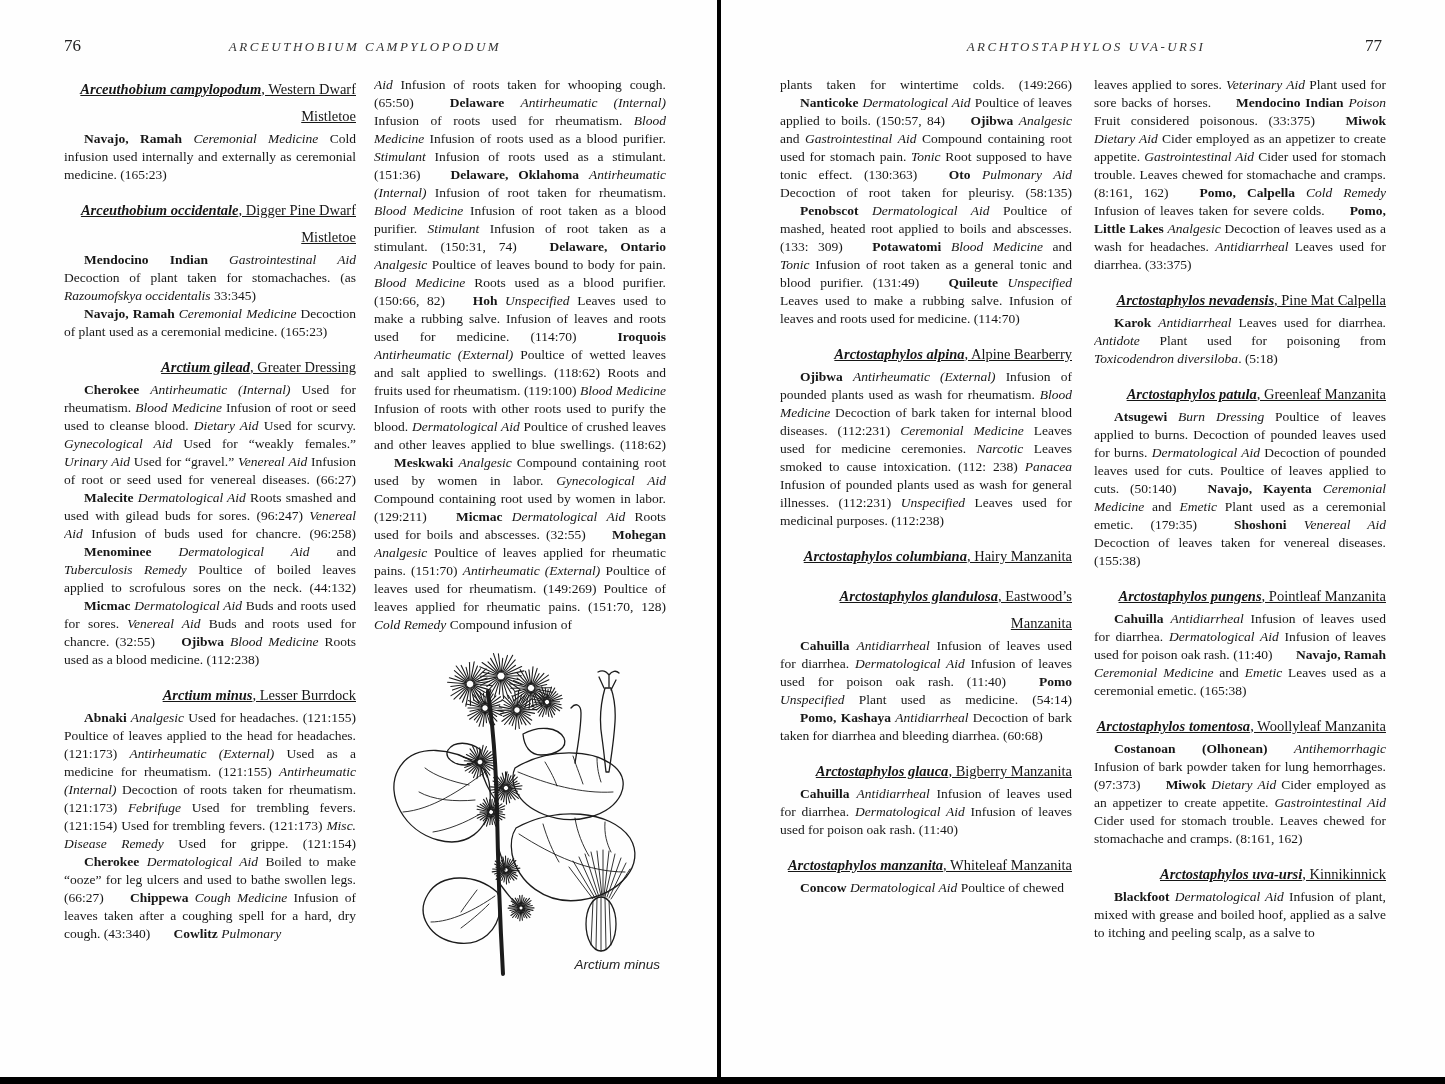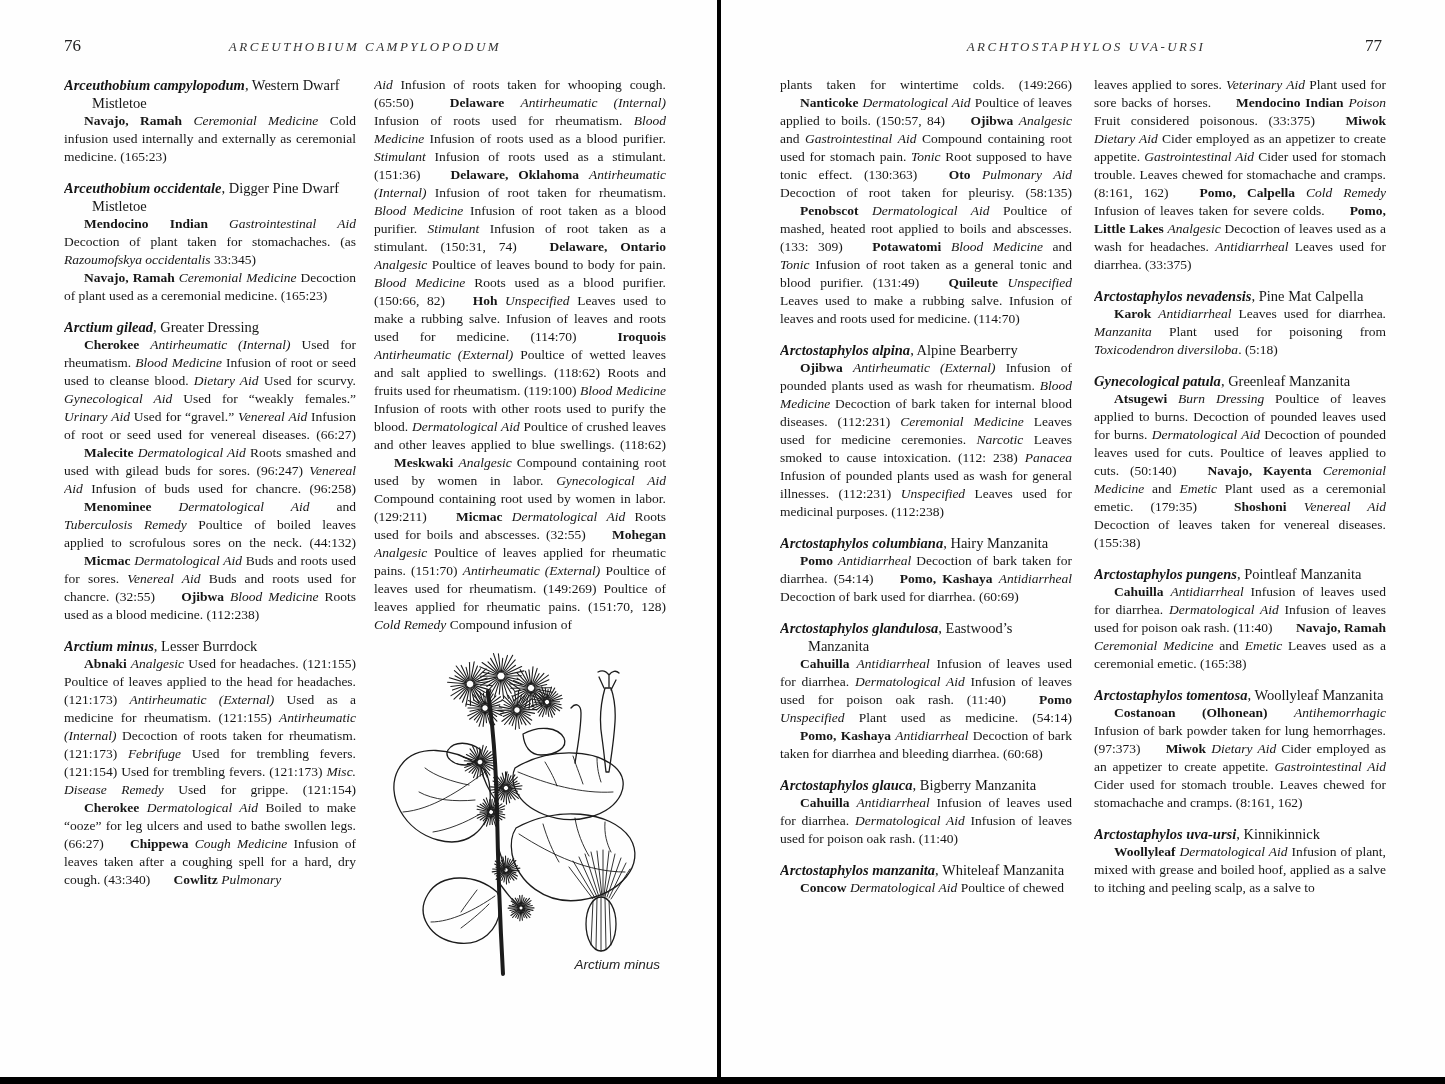--- a/index.html
+++ b/index.html
@@ -20,24 +20,25 @@
     font-style:italic; font-size:13px; letter-spacing:2.5px;
     color:#333; text-align:center;
   }
   .column {
     position:absolute; top:76px; width:292px; height:958px;
     overflow:hidden;
     font-size:13.5px; line-height:18px;
     text-align:justify;
   }
   .entry-heading {
-    font-size:14.5px; line-height:18px;
+    font-size:14.5px; line-height:27px;
     padding-left:28px; text-indent:-28px;
     margin-top:13px;
-    text-align:left;
+    text-align:right;
+    text-decoration:underline;
   }
   .entry-heading:first-child { margin-top:0; }
   .entry-para { margin-top:0; }
   .seg-bi { font-weight:bold; font-style:italic; }
   .seg-b  { font-weight:bold;padding-left:20px; }
   .seg-i  { font-style:italic; }
   .seg-r  { }
   .gutter {
     position:absolute; left:717px; top:0; width:4px; height:1084px;
     background:#000;
@@ -471,35 +472,34 @@
 <div class="gutter"></div>
 
 <div class="running-head" style="left:786px; width:600px;font-style:italic;">ARCHTOSTAPHYLOS UVA-URSI</div>
 <div class="pagenum" style="left:1322px; width:60px; text-align:right;">77</div>
 
 <div class="column" style="left:780px;">
     <div class="entry-para"><span class="seg-r">plants taken for wintertime colds. (149:266) </span><span class="seg-b">Nanticoke </span><span class="seg-i">Dermatological Aid </span><span class="seg-r">Poultice of leaves applied to boils. (150:57, 84) </span><span class="seg-b">Ojibwa </span><span class="seg-i">Analgesic </span><span class="seg-r">and </span><span class="seg-i">Gastrointestinal Aid </span><span class="seg-r">Compound containing root used for stomach pain. </span><span class="seg-i">Tonic </span><span class="seg-r">Root supposed to have tonic effect. (130:363) </span><span class="seg-b">Oto </span><span class="seg-i">Pulmonary Aid </span><span class="seg-r">Decoction of root taken for pleurisy. (58:135) </span><span class="seg-b">Penobscot </span><span class="seg-i">Dermatological Aid </span><span class="seg-r">Poultice of mashed, heated root applied to boils and abscesses. (133: 309) </span><span class="seg-b">Potawatomi </span><span class="seg-i">Blood Medicine </span><span class="seg-r">and </span><span class="seg-i">Tonic </span><span class="seg-r">Infusion of root taken as a general tonic and blood purifier. (131:49) </span><span class="seg-b">Quileute </span><span class="seg-i">Unspecified </span><span class="seg-r">Leaves used to make a rubbing salve. Infusion of leaves and roots used for medicine. (114:70)</span></div>
     <div class="entry-heading"><span class="seg-bi">Arctostaphylos alpina</span><span class="seg-r">, Alpine Bearberry</span></div>
     <div class="entry-para"><span class="seg-b">Ojibwa </span><span class="seg-i">Antirheumatic (External) </span><span class="seg-r">Infusion of pounded plants used as wash for rheumatism. </span><span class="seg-i">Blood Medicine </span><span class="seg-r">Decoction of bark taken for internal blood diseases. (112:231) </span><span class="seg-i">Ceremonial Medicine </span><span class="seg-r">Leaves used for medicine ceremonies. </span><span class="seg-i">Narcotic </span><span class="seg-r">Leaves smoked to cause intoxication. (112: 238) </span><span class="seg-i">Panacea </span><span class="seg-r">Infusion of pounded plants used as wash for general illnesses. (112:231) </span><span class="seg-i">Unspecified </span><span class="seg-r">Leaves used for medicinal purposes. (112:238)</span></div>
     <div class="entry-heading"><span class="seg-bi">Arctostaphylos columbiana</span><span class="seg-r">, Hairy Manzanita</span></div>
-    <div class="entry-para"><span class="seg-b">Pomo </span><span class="seg-i">Antidiarrheal </span><span class="seg-r">Decoction of bark taken for diarrhea. (54:14) </span><span class="seg-b">Pomo, Kashaya </span><span class="seg-i">Antidiarrheal </span><span class="seg-r">Decoction of bark used for diarrhea. (60:69)</span></div>
     <div class="entry-heading"><span class="seg-bi">Arctostaphylos glandulosa</span><span class="seg-r">, Eastwood’s Manzanita</span></div>
     <div class="entry-para"><span class="seg-b">Cahuilla </span><span class="seg-i">Antidiarrheal </span><span class="seg-r">Infusion of leaves used for diarrhea. </span><span class="seg-i">Dermatological Aid </span><span class="seg-r">Infusion of leaves used for poison oak rash. (11:40) </span><span class="seg-b">Pomo </span><span class="seg-i">Unspecified </span><span class="seg-r">Plant used as medicine. (54:14) </span><span class="seg-b">Pomo, Kashaya </span><span class="seg-i">Antidiarrheal </span><span class="seg-r">Decoction of bark taken for diarrhea and bleeding diarrhea. (60:68)</span></div>
     <div class="entry-heading"><span class="seg-bi">Arctostaphylos glauca</span><span class="seg-r">, Bigberry Manzanita</span></div>
     <div class="entry-para"><span class="seg-b">Cahuilla </span><span class="seg-i">Antidiarrheal </span><span class="seg-r">Infusion of leaves used for diarrhea. </span><span class="seg-i">Dermatological Aid </span><span class="seg-r">Infusion of leaves used for poison oak rash. (11:40)</span></div>
     <div class="entry-heading"><span class="seg-bi">Arctostaphylos manzanita</span><span class="seg-r">, Whiteleaf Manzanita</span></div>
     <div class="entry-para"><span class="seg-b">Concow </span><span class="seg-i">Dermatological Aid </span><span class="seg-r">Poultice of chewed</span></div>
   </div>
 <div class="column" style="left:1094px;">
     <div class="entry-para"><span class="seg-r">leaves applied to sores. </span><span class="seg-i">Veterinary Aid </span><span class="seg-r">Plant used for sore backs of horses. </span><span class="seg-b">Mendocino Indian </span><span class="seg-i">Poison </span><span class="seg-r">Fruit considered poisonous. (33:375) </span><span class="seg-b">Miwok </span><span class="seg-i">Dietary Aid </span><span class="seg-r">Cider employed as an appetizer to create appetite. </span><span class="seg-i">Gastrointestinal Aid </span><span class="seg-r">Cider used for stomach trouble. Leaves chewed for stomachache and cramps. (8:161, 162) </span><span class="seg-b">Pomo, Calpella </span><span class="seg-i">Cold Remedy </span><span class="seg-r">Infusion of leaves taken for severe colds. </span><span class="seg-b">Pomo, Little Lakes </span><span class="seg-i">Analgesic </span><span class="seg-r">Decoction of leaves used as a wash for headaches. </span><span class="seg-i">Antidiarrheal </span><span class="seg-r">Leaves used for diarrhea. (33:375)</span></div>
     <div class="entry-heading"><span class="seg-bi">Arctostaphylos nevadensis</span><span class="seg-r">, Pine Mat Calpella</span></div>
-    <div class="entry-para"><span class="seg-b">Karok </span><span class="seg-i">Antidiarrheal </span><span class="seg-r">Leaves used for diarrhea. </span><span class="seg-i">Manzanita </span><span class="seg-r">Plant used for poisoning from </span><span class="seg-i">Toxicodendron diversiloba</span><span class="seg-r">. (5:18)</span></div>
-    <div class="entry-heading"><span class="seg-bi">Gynecological patula</span><span class="seg-r">, Greenleaf Manzanita</span></div>
+    <div class="entry-para"><span class="seg-b">Karok </span><span class="seg-i">Antidiarrheal </span><span class="seg-r">Leaves used for diarrhea. </span><span class="seg-i">Antidote </span><span class="seg-r">Plant used for poisoning from </span><span class="seg-i">Toxicodendron diversiloba</span><span class="seg-r">. (5:18)</span></div>
+    <div class="entry-heading"><span class="seg-bi">Arctostaphylos patula</span><span class="seg-r">, Greenleaf Manzanita</span></div>
     <div class="entry-para"><span class="seg-b">Atsugewi </span><span class="seg-i">Burn Dressing </span><span class="seg-r">Poultice of leaves applied to burns. Decoction of pounded leaves used for burns. </span><span class="seg-i">Dermatological Aid </span><span class="seg-r">Decoction of pounded leaves used for cuts. Poultice of leaves applied to cuts. (50:140) </span><span class="seg-b">Navajo, Kayenta </span><span class="seg-i">Ceremonial Medicine </span><span class="seg-r">and </span><span class="seg-i">Emetic </span><span class="seg-r">Plant used as a ceremonial emetic. (179:35) </span><span class="seg-b">Shoshoni </span><span class="seg-i">Venereal Aid </span><span class="seg-r">Decoction of leaves taken for venereal diseases. (155:38)</span></div>
     <div class="entry-heading"><span class="seg-bi">Arctostaphylos pungens</span><span class="seg-r">, Pointleaf Manzanita</span></div>
     <div class="entry-para"><span class="seg-b">Cahuilla </span><span class="seg-i">Antidiarrheal </span><span class="seg-r">Infusion of leaves used for diarrhea. </span><span class="seg-i">Dermatological Aid </span><span class="seg-r">Infusion of leaves used for poison oak rash. (11:40) </span><span class="seg-b">Navajo, Ramah </span><span class="seg-i">Ceremonial Medicine </span><span class="seg-r">and </span><span class="seg-i">Emetic </span><span class="seg-r">Leaves used as a ceremonial emetic. (165:38)</span></div>
     <div class="entry-heading"><span class="seg-bi">Arctostaphylos tomentosa</span><span class="seg-r">, Woollyleaf Manzanita</span></div>
     <div class="entry-para"><span class="seg-b">Costanoan (Olhonean) </span><span class="seg-i">Antihemorrhagic </span><span class="seg-r">Infusion of bark powder taken for lung hemorrhages. (97:373) </span><span class="seg-b">Miwok </span><span class="seg-i">Dietary Aid </span><span class="seg-r">Cider employed as an appetizer to create appetite. </span><span class="seg-i">Gastrointestinal Aid </span><span class="seg-r">Cider used for stomach trouble. Leaves chewed for stomachache and cramps. (8:161, 162)</span></div>
     <div class="entry-heading"><span class="seg-bi">Arctostaphylos uva-ursi</span><span class="seg-r">, Kinnikinnick</span></div>
-    <div class="entry-para"><span class="seg-b">Woollyleaf </span><span class="seg-i">Dermatological Aid </span><span class="seg-r">Infusion of plant, mixed with grease and boiled hoof, applied as a salve to itching and peeling scalp, as a salve to</span></div>
+    <div class="entry-para"><span class="seg-b">Blackfoot </span><span class="seg-i">Dermatological Aid </span><span class="seg-r">Infusion of plant, mixed with grease and boiled hoof, applied as a salve to itching and peeling scalp, as a salve to</span></div>
   </div>
 
 <div class="bottom-rule"></div>
 
 </body></html>

